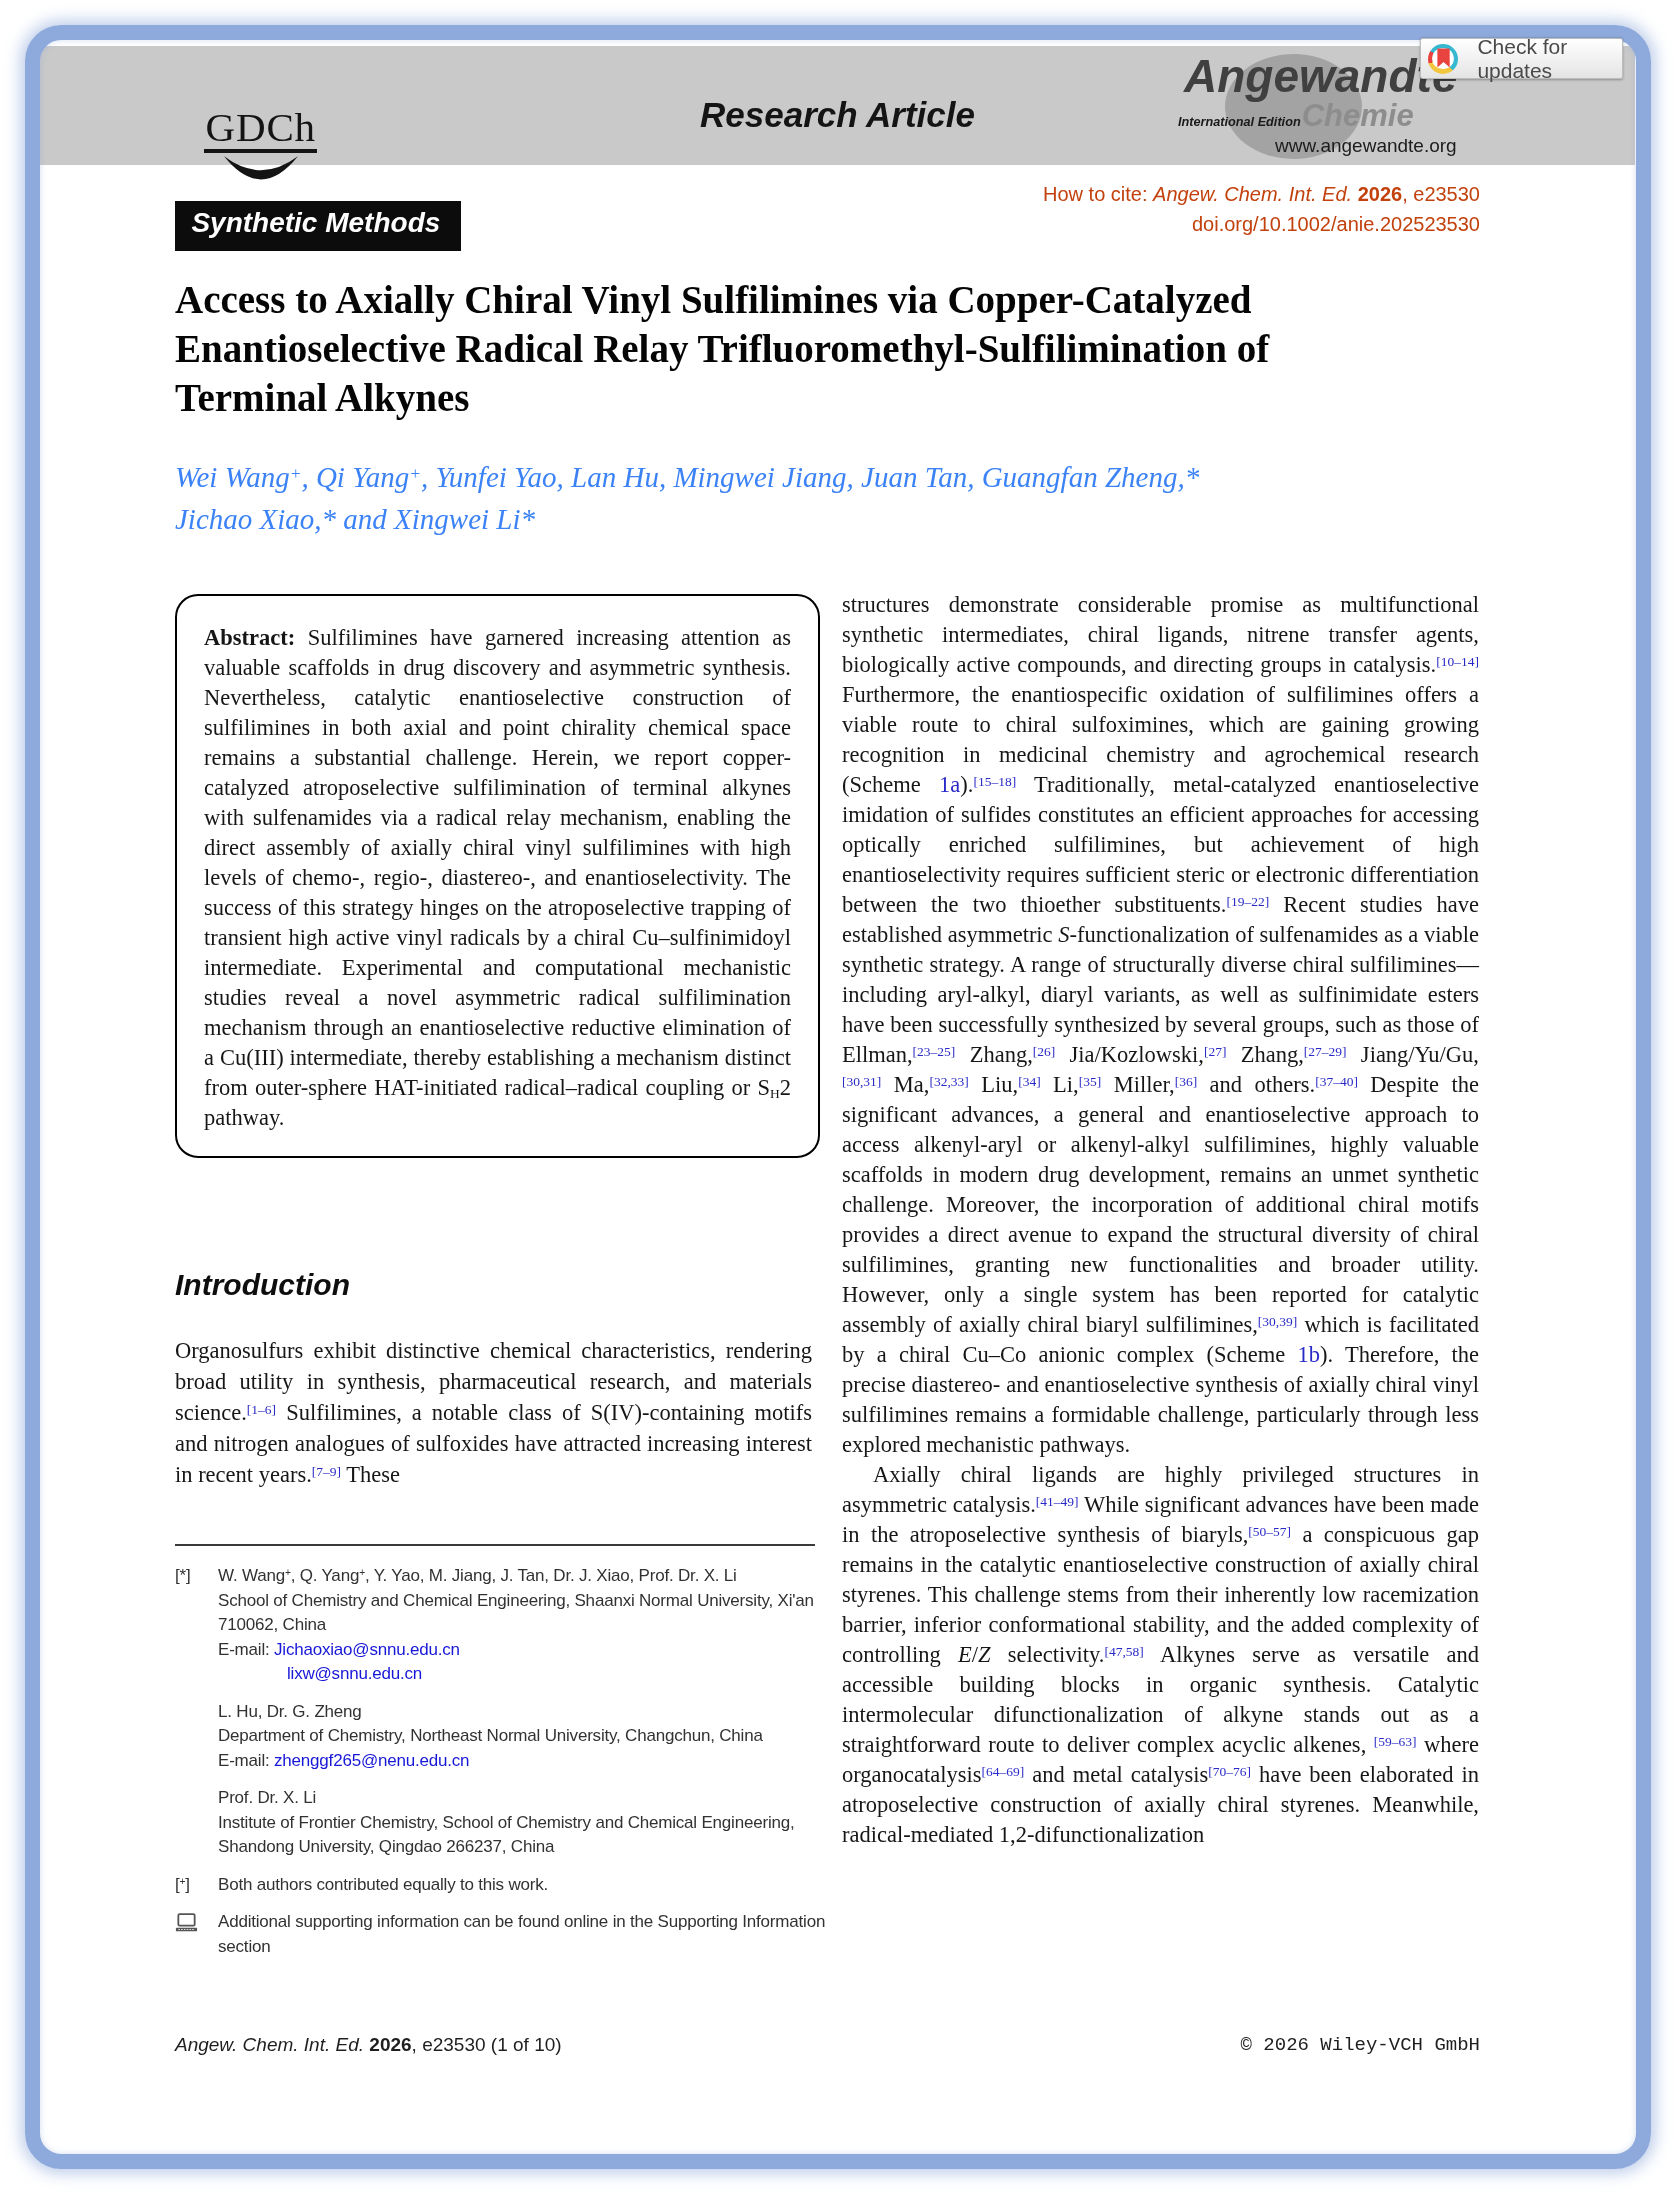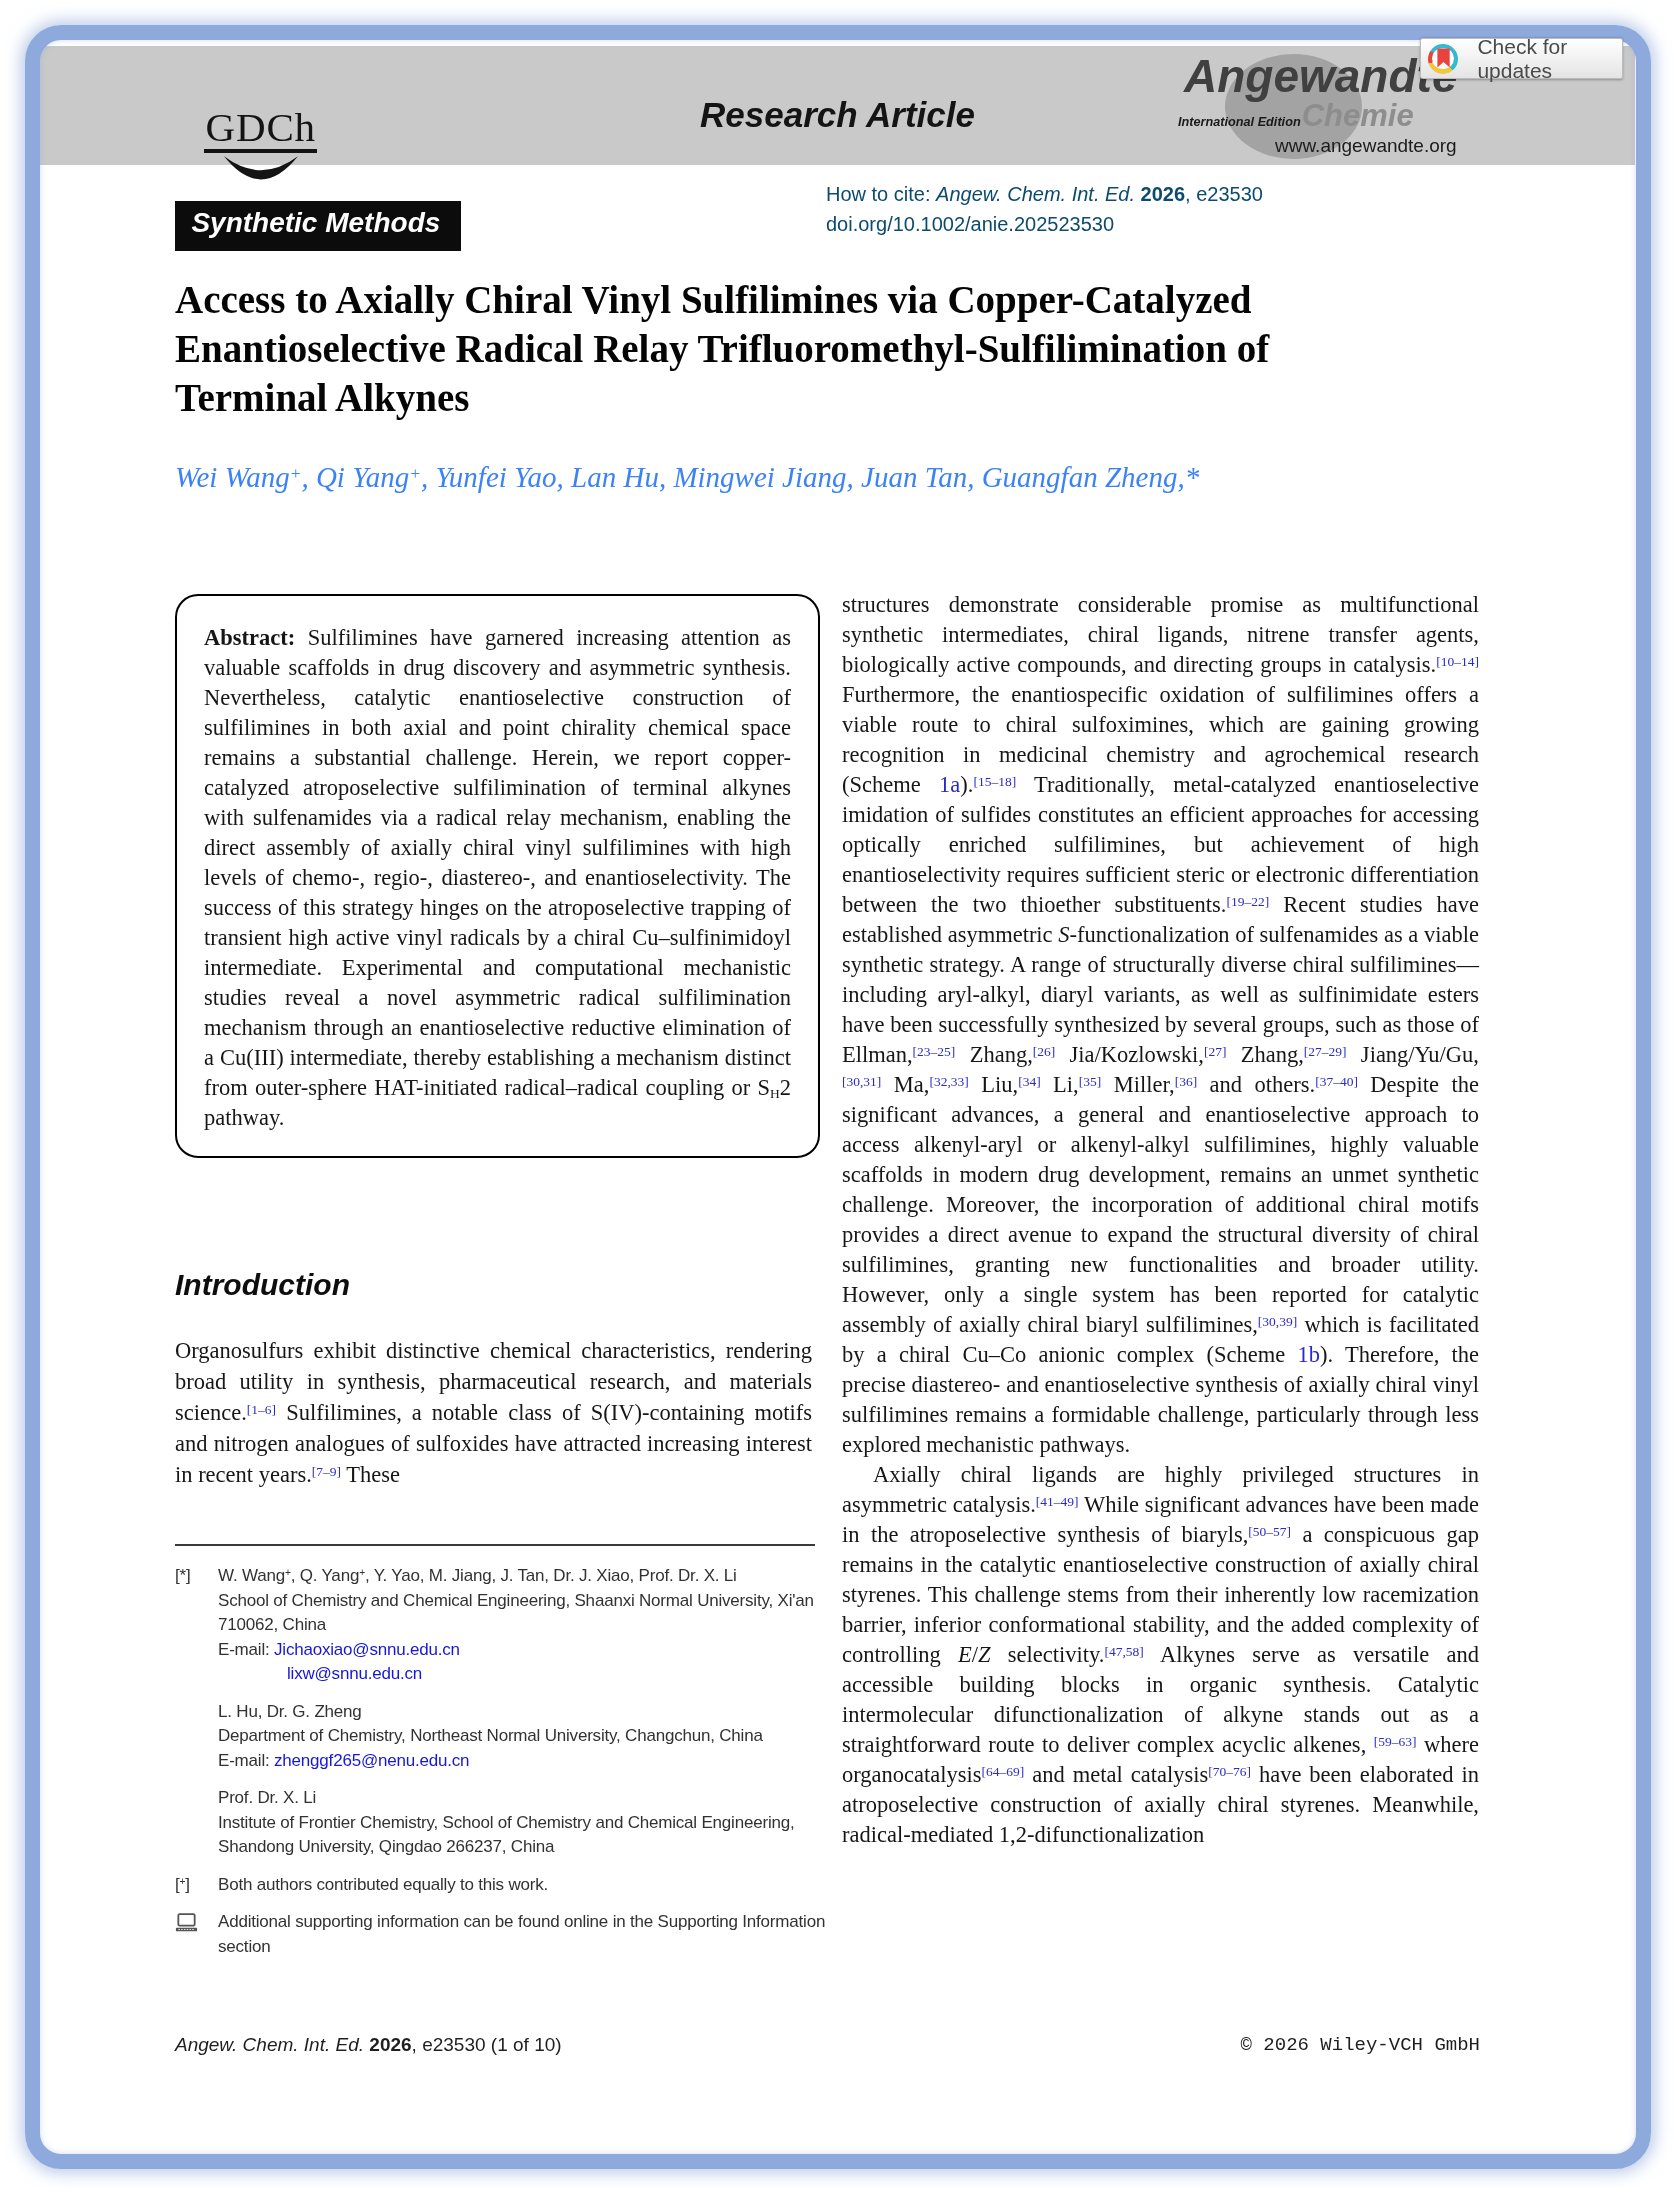--- a/index.html
+++ b/index.html
@@ -42,22 +42,22 @@
     cursor:pointer}
   .cm{width:30px;height:30px;border-radius:50%;position:relative;flex:none;
     background:conic-gradient(from 0deg, var(--cm_teal) 0 140deg, var(--cm_yellow) 140deg 252deg,
                var(--cm_red) 252deg 302deg, var(--cm_teal) 302deg 360deg)}
   .cm::before{content:'';position:absolute;inset:4.1px;background:#fff;border-radius:50%}
   .cm::after{content:'';position:absolute;left:9px;top:4.9px;width:12.3px;height:19px;background:var(--cm_red);
     clip-path:polygon(0 0,100% 0,100% 100%,50% 72%,0 100%)}
   .check-label{font-family:"Liberation Sans",sans-serif;font-size:21px;color:#4a4a4a}
 
   
-  .howcite{position:absolute;left:826px;top:179px;width:654px;
-    font-family:"Liberation Sans",sans-serif;font-size:20px;color:#0c4a6e;line-height:30px}
+  .howcite{position:absolute;left:826px;top:179px;width:654px;text-align:right;
+    font-family:"Liberation Sans",sans-serif;font-size:20px;color:#c2410c;line-height:30px}
   .badge{position:absolute;left:175px;top:201px;background:var(--badge);color:#fff;
     font-family:"Liberation Sans",sans-serif;font-weight:bold;font-style:italic;
     font-size:28px;padding:7.4px 21px 11.4px 16.4px;line-height:1.1}
   .title{position:absolute;left:175px;top:275px;width:1309px;font-weight:bold;
     font-size:39px;line-height:49px;color:#050505}
   .authors{position:absolute;left:175px;top:456px;width:1309px;font-style:italic;
     font-size:29px;line-height:42px;color:#3b82f6}
 
   
   .abstract-box{position:absolute;left:175px;top:594px;width:645px;border:2.5px solid #000;
@@ -137,20 +137,21 @@
 <div class="badge">Synthetic Methods</div>
 
 <div class="title">
   <div>Access to Axially Chiral Vinyl Sulfilimines via Copper-Catalyzed</div>
   <div>Enantioselective Radical Relay Trifluoromethyl-Sulfilimination of</div>
   <div>Terminal Alkynes</div>
 </div>
 
 <div class="authors">
   <div><span>Wei Wang</span><span class="s-sup">+</span><span>, Qi Yang</span><span class="s-sup">+</span><span>, Yunfei Yao, Lan Hu, Mingwei Jiang, Juan Tan, Guangfan Zheng,*</span></div>
+  <div><span>Jichao Xiao,* and Xingwei Li*</span></div>
 </div>
 
 <div class="abstract-box"><span class="s-b">Abstract: </span><span>Sulfilimines have garnered increasing attention as valuable scaffolds in drug discovery and asymmetric synthesis. Nevertheless, catalytic enantioselective construction of sulfilimines in both axial and point chirality chemical space remains a substantial challenge. Herein, we report copper-catalyzed atroposelective sulfilimination of terminal alkynes with sulfenamides via a radical relay mechanism, enabling the direct assembly of axially chiral vinyl sulfilimines with high levels of chemo-, regio-, diastereo-, and enantioselectivity. The success of this strategy hinges on the atroposelective trapping of transient high active vinyl radicals by a chiral Cu–sulfinimidoyl intermediate. Experimental and computational mechanistic studies reveal a novel asymmetric radical sulfilimination mechanism through an enantioselective reductive elimination of a Cu(III) intermediate, thereby establishing a mechanism distinct from outer-sphere HAT-initiated radical–radical coupling or S</span><span class="s-sub">H</span><span>2 pathway.</span></div>
 
 <div class="right-col">
   <p><span>structures demonstrate considerable promise as multifunctional synthetic intermediates, chiral ligands, nitrene transfer agents, biologically active compounds, and directing groups in catalysis.</span><span class="s-sup s-cite">[10–14]</span><span> Furthermore, the enantiospecific oxidation of sulfilimines offers a viable route to chiral sulfoximines, which are gaining growing recognition in medicinal chemistry and agrochemical research (Scheme </span><span class="s-link">1a</span><span>).</span><span class="s-sup s-cite">[15–18]</span><span> Traditionally, metal-catalyzed enantioselective imidation of sulfides constitutes an efficient approaches for accessing optically enriched sulfilimines, but achievement of high enantioselectivity requires sufficient steric or electronic differentiation between the two thioether substituents.</span><span class="s-sup s-cite">[19–22]</span><span> Recent studies have established asymmetric </span><span class="s-i">S</span><span>-functionalization of sulfenamides as a viable synthetic strategy. A range of structurally diverse chiral sulfilimines—including aryl-alkyl, diaryl variants, as well as sulfinimidate esters have been successfully synthesized by several groups, such as those of Ellman,</span><span class="s-sup s-cite">[23–25]</span><span> Zhang,</span><span class="s-sup s-cite">[26]</span><span> Jia/Kozlowski,</span><span class="s-sup s-cite">[27]</span><span> Zhang,</span><span class="s-sup s-cite">[27–29]</span><span> Jiang/Yu/Gu,</span><span class="s-sup s-cite">[30,31]</span><span> Ma,</span><span class="s-sup s-cite">[32,33]</span><span> Liu,</span><span class="s-sup s-cite">[34]</span><span> Li,</span><span class="s-sup s-cite">[35]</span><span> Miller,</span><span class="s-sup s-cite">[36]</span><span> and others.</span><span class="s-sup s-cite">[37–40]</span><span> Despite the significant advances, a general and enantioselective approach to access alkenyl-aryl or alkenyl-alkyl sulfilimines, highly valuable scaffolds in modern drug development, remains an unmet synthetic challenge. Moreover, the incorporation of additional chiral motifs provides a direct avenue to expand the structural diversity of chiral sulfilimines, granting new functionalities and broader utility. However, only a single system has been reported for catalytic assembly of axially chiral biaryl sulfilimines,</span><span class="s-sup s-cite">[30,39]</span><span> which is facilitated by a chiral Cu–Co anionic complex (Scheme </span><span class="s-link">1b</span><span>). Therefore, the precise diastereo- and enantioselective synthesis of axially chiral vinyl sulfilimines remains a formidable challenge, particularly through less explored mechanistic pathways.</span></p>
   <p class="indent"><span>Axially chiral ligands are highly privileged structures in asymmetric catalysis.</span><span class="s-sup s-cite">[41–49]</span><span> While significant advances have been made in the atroposelective synthesis of biaryls,</span><span class="s-sup s-cite">[50–57]</span><span> a conspicuous gap remains in the catalytic enantioselective construction of axially chiral styrenes. This challenge stems from their inherently low racemization barrier, inferior conformational stability, and the added complexity of controlling </span><span class="s-i">E</span><span>/</span><span class="s-i">Z</span><span> selectivity.</span><span class="s-sup s-cite">[47,58]</span><span> Alkynes serve as versatile and accessible building blocks in organic synthesis. Catalytic intermolecular difunctionalization of alkyne stands out as a straightforward route to deliver complex acyclic alkenes, </span><span class="s-sup s-cite">[59–63]</span><span> where organocatalysis</span><span class="s-sup s-cite">[64–69]</span><span> and metal catalysis</span><span class="s-sup s-cite">[70–76]</span><span> have been elaborated in atroposelective construction of axially chiral styrenes. Meanwhile, radical-mediated 1,2-difunctionalization</span></p>
 </div>
 
 <div class="intro-head">Introduction</div>

